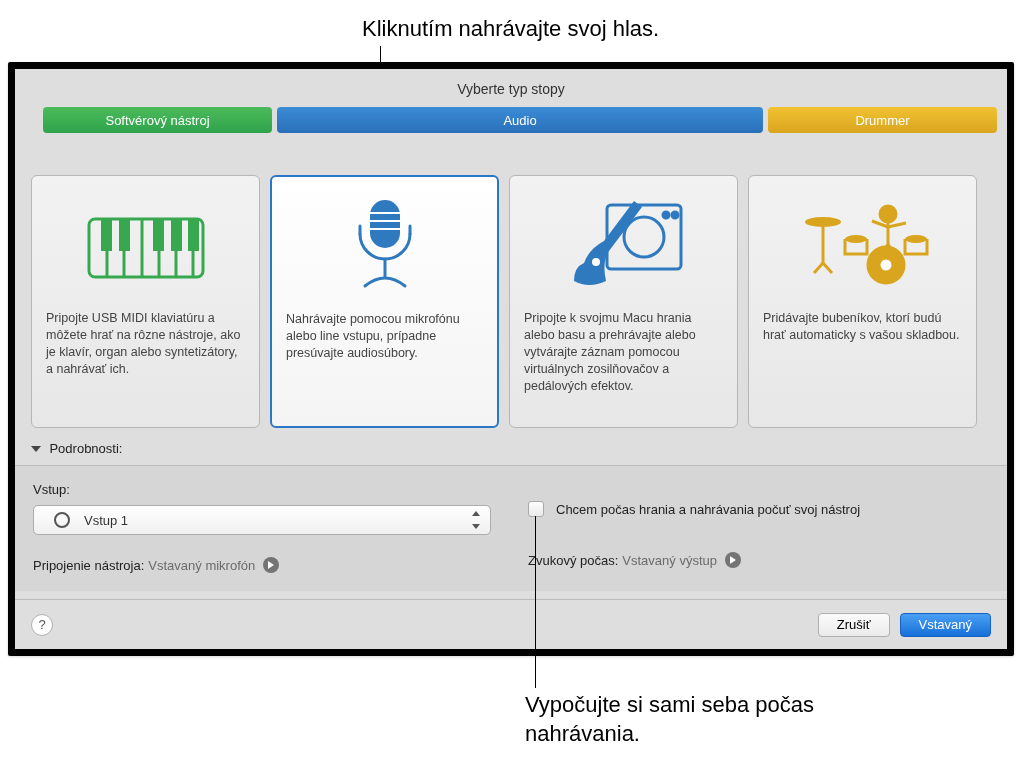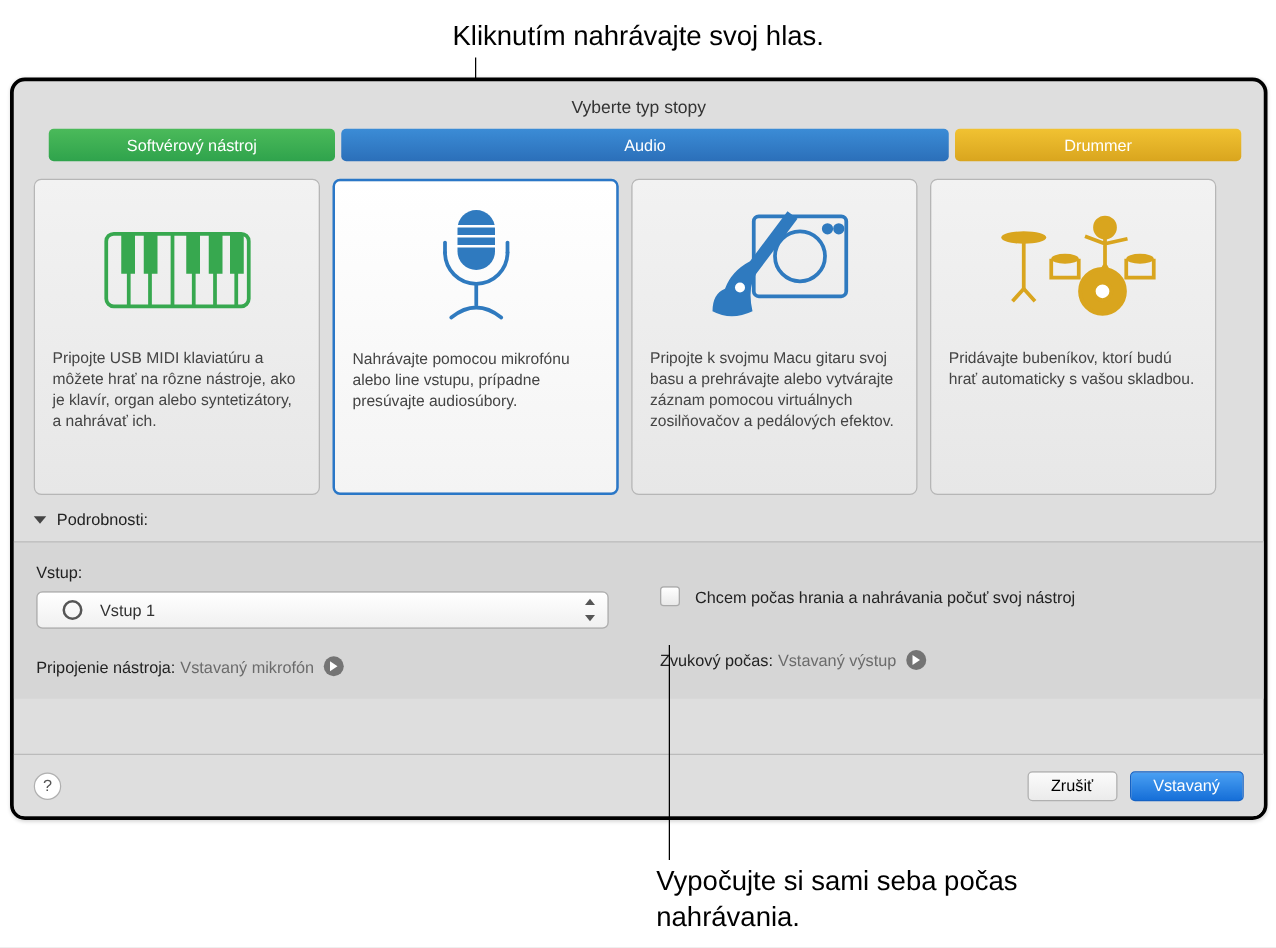--- a/index.html
+++ b/index.html
@@ -4,29 +4,29 @@
   <style>
     * { box-sizing: border-box; margin: 0; padding: 0; font-family: -apple-system, BlinkMacSystemFont, "Helvetica Neue", Arial, sans-serif; }
     body { width: 1021px; height: 758px; background: #fff; position: relative; }
     .callout { position: absolute; font-size: 22px; color: #000; line-height: 1.35; }
     .callout-top { top: 14px; left: 362px; }
     .callout-bottom { bottom: 9px; left: 525px; width: 320px; }
     .leader { position: absolute; width: 1px; background: #000; }
     .leader-top { top: 46px; left: 380px; height: 192px; }
     .leader-bottom { top: 516px; left: 535px; height: 172px; }
 
-    .window { position: absolute; left: 8px; top: 62px; width: 1006px; height: 594px; background: #dedede; border: 3px solid #000000; border-radius: 12px; box-shadow: 0 1px 3px rgba(0,0,0,.15); overflow: hidden; }
+    .window { position: absolute; left: 8px; top: 62px; width: 1006px; height: 594px; background: #dedede; border: 7px solid #000000; border-radius: 2px; box-shadow: 0 1px 3px rgba(0,0,0,.15); overflow: hidden; }
     .title { text-align: center; font-size: 14px; color: #333; padding: 12px 0 10px; }
     .tabs { display: flex; gap: 5px; padding: 0 28px; }
     .tab { flex: 0 0 auto; height: 26px; display: flex; align-items: center; justify-content: center; color: #fff; font-size: 13px; border-radius: 4px; }
     .tab-sw { width: 229px; background: linear-gradient(#4bba5a,#2fa34c); }
     .tab-audio { width: 486px; background: linear-gradient(#3b8cd6,#2b6fb9); }
     .tab-drum { width: 229px; background: linear-gradient(#f1c232,#d9a51e); color: #fff; }
 
-    .cards { display: flex; gap: 10px; padding: 14px 16px 6px; }
+    .cards { display: flex; gap: 10px; padding: 14px 16px 6px; margin-top: 28px; }
     .card { width: 229px; height: 253px; background: linear-gradient(#f2f2f2,#e7e7e7); border: 1px solid #b6b6b6; border-radius: 6px; padding: 0 14px 0 14px; display: flex; flex-direction: column; cursor: pointer; }
     .card.selected { border: 2px solid #2a77c7; background: linear-gradient(#fff,#f4f4f4); }
     .ill { height: 123px; display: flex; align-items: center; justify-content: center; margin-top: 6px; }
     .ill svg { width: 150px; height: 110px; }
     .desc { font-size: 12.5px; color: #444; line-height: 1.35; margin-top: 5px; }
     .details-row { padding: 4px 16px 8px; border-top: 1px solid transparent; }
     .details-label { font-size: 13px; color: #222; }
     .disclosure { display:inline-block; width:0; height:0; border-top:6px solid #444; border-left:5px solid transparent; border-right:5px solid transparent; margin-right: 4px; transform: translateY(-1px); }
 
     .panel { background: #d6d6d6; border-top: 1px solid #bbb; padding: 16px 18px 18px; display: flex; gap: 34px; }
@@ -120,21 +120,21 @@
             <circle cx="95" cy="48" r="20"></circle>
             <circle cx="117" cy="26" r="3" fill="#2f7abf"></circle>
             <circle cx="126" cy="26" r="3" fill="#2f7abf"></circle>
           </g>
           <g fill="#2f7abf">
             <path d="M25 92 q15 8 32 0 q-5 -22 6 -34 l30 -40 l-8 -6 l-30 40 q-15 8 -20 22 q-10 4 -10 18 z"></path>
             <circle cx="47" cy="73" r="4" fill="#fff"></circle>
           </g>
         </svg>
       </div>
-      <div class="desc">Pripojte k svojmu Macu gitaru svoj basu a prehrávajte alebo vytvárajte záznam pomocou virtuálnych zosilňovačov a pedálových efektov.</div>
+      <div class="desc">Pripojte k svojmu Macu hrania alebo basu a prehrávajte alebo vytvárajte záznam pomocou virtuálnych zosilňovačov a pedálových efektov.</div>
     </div>
 
     <div class="card">
       <div class="ill">
         <svg viewBox="0 0 150 110">
           <g fill="none" stroke="#d9a51e" stroke-width="3">
             <circle cx="100" cy="25" r="8" fill="#d9a51e"></circle>
             <path d="M100 33 v22 M100 38 l-16 -6 M100 38 l18 -4 M100 55 l-10 18 M100 55 l10 18"></path>
             <ellipse cx="35" cy="33" rx="18" ry="5" fill="#d9a51e" stroke="none"></ellipse>
             <line x1="35" y1="35" x2="35" y2="74"></line>

